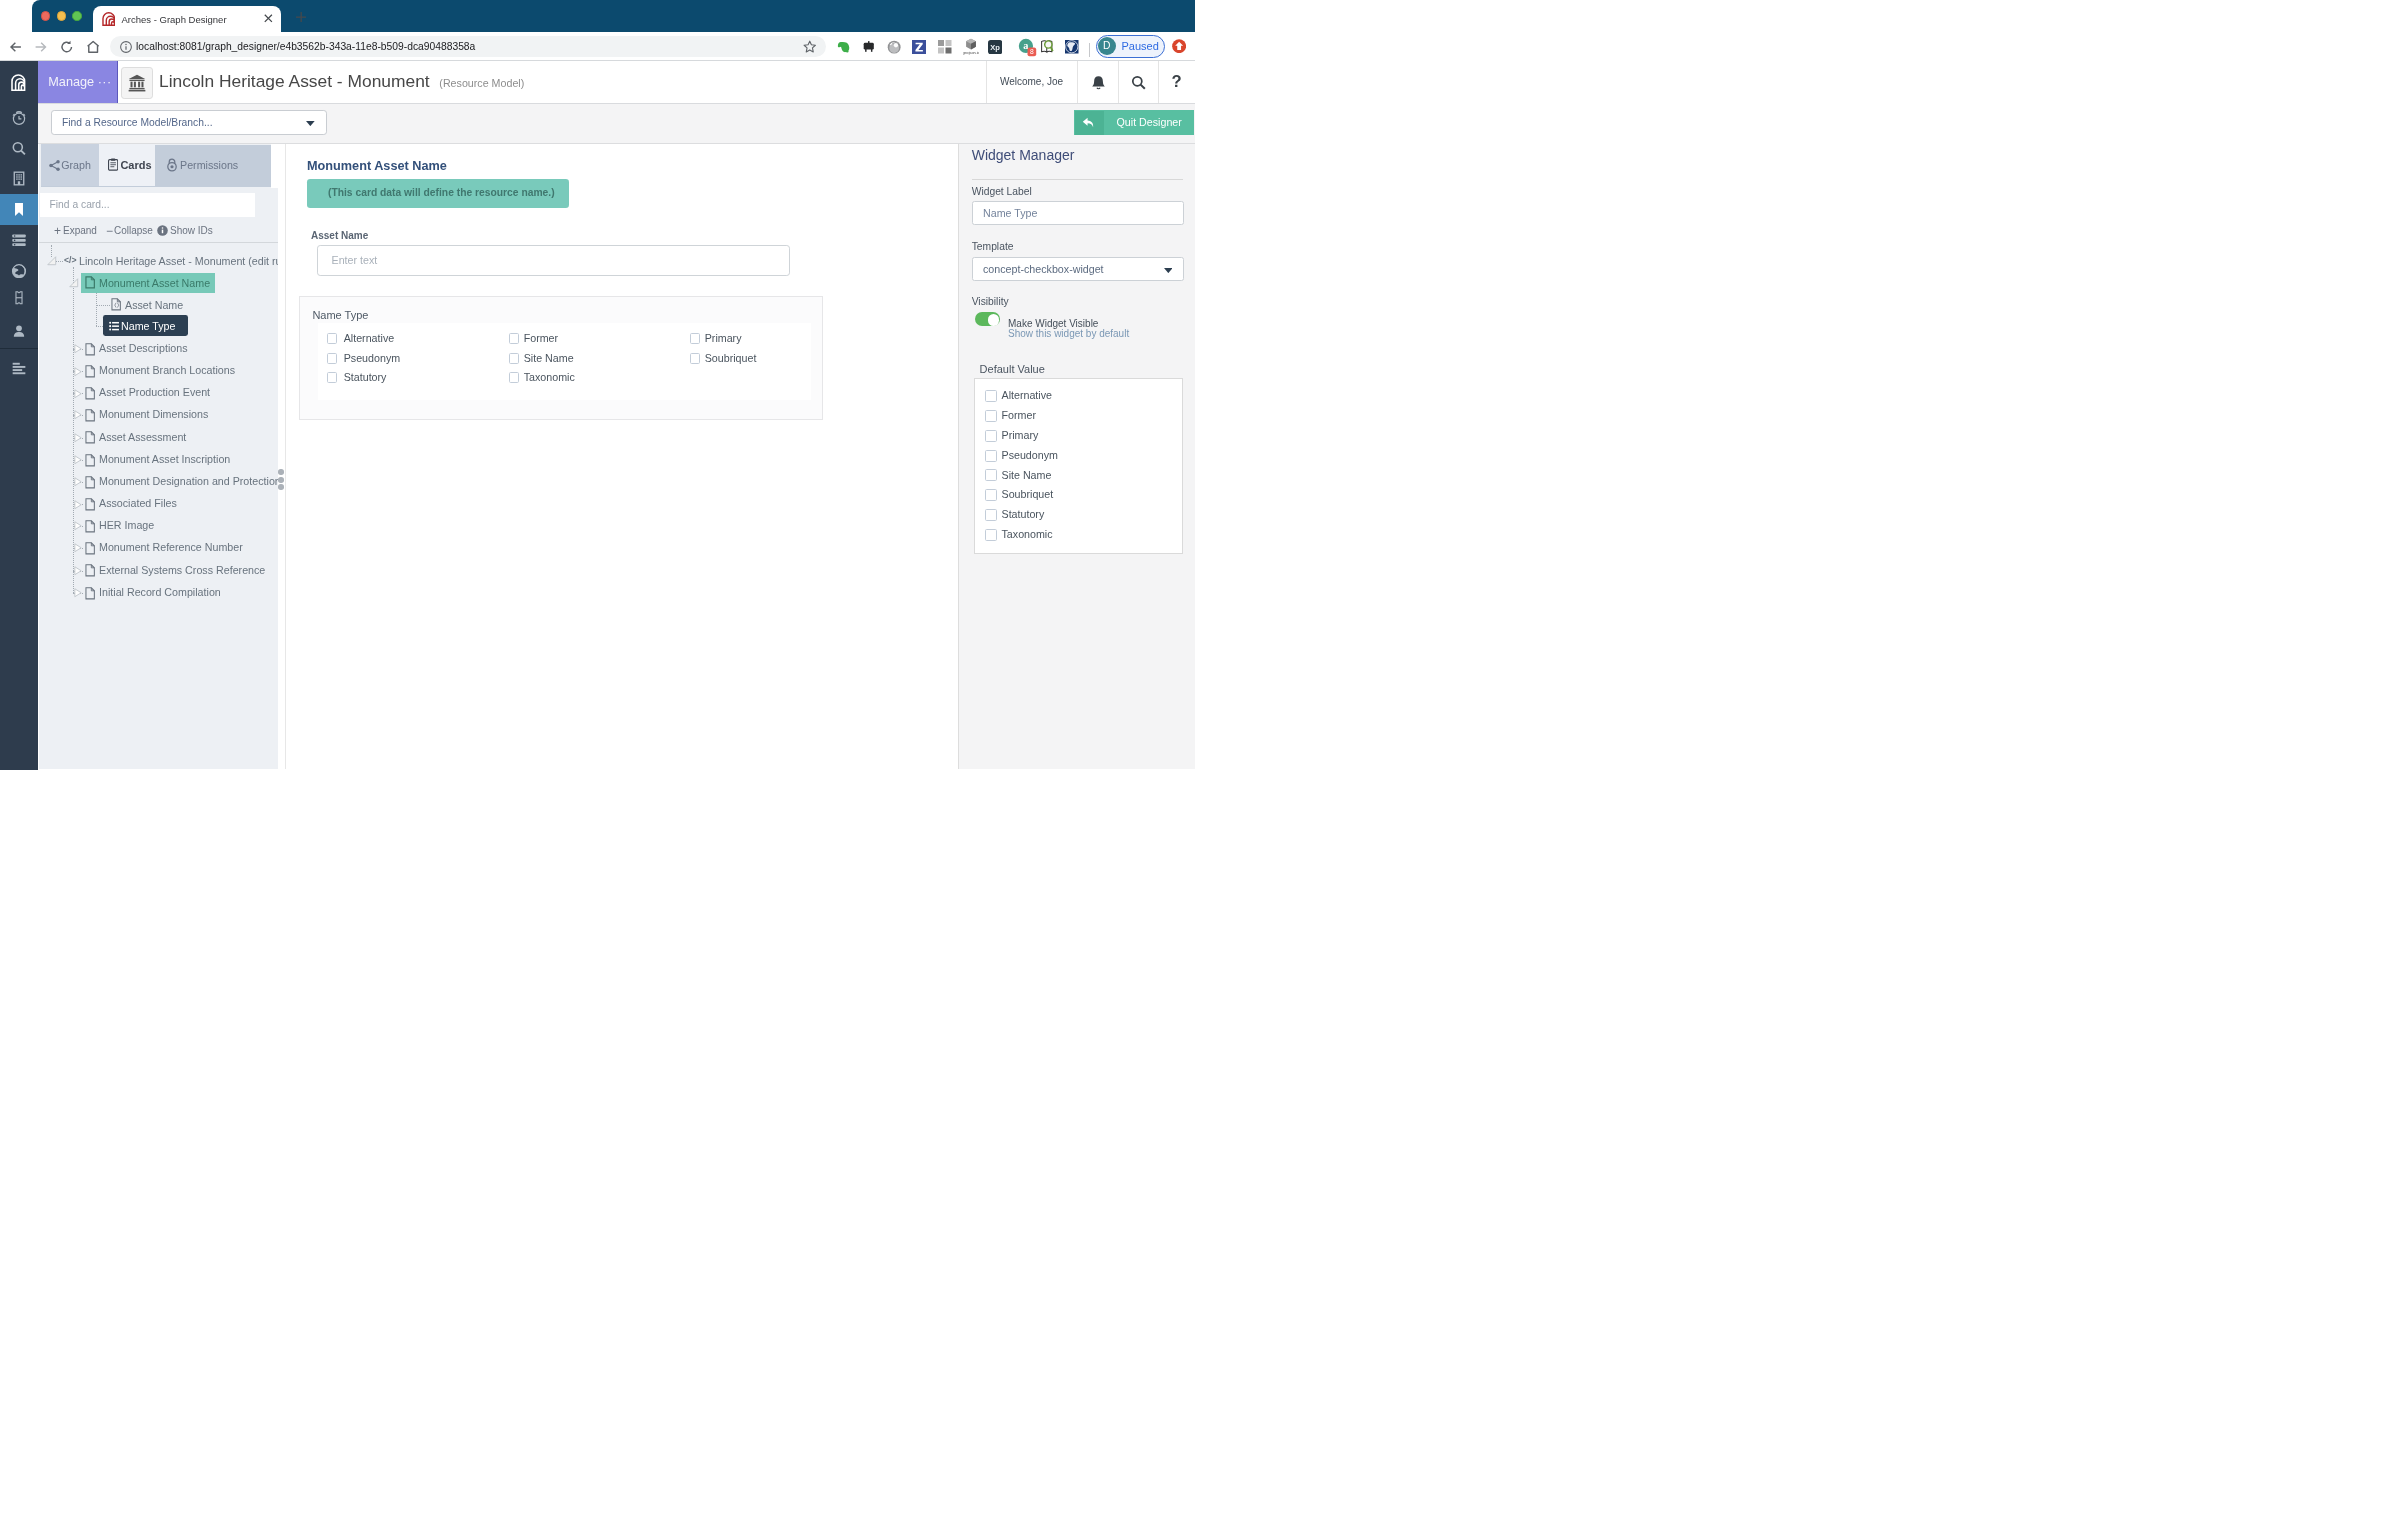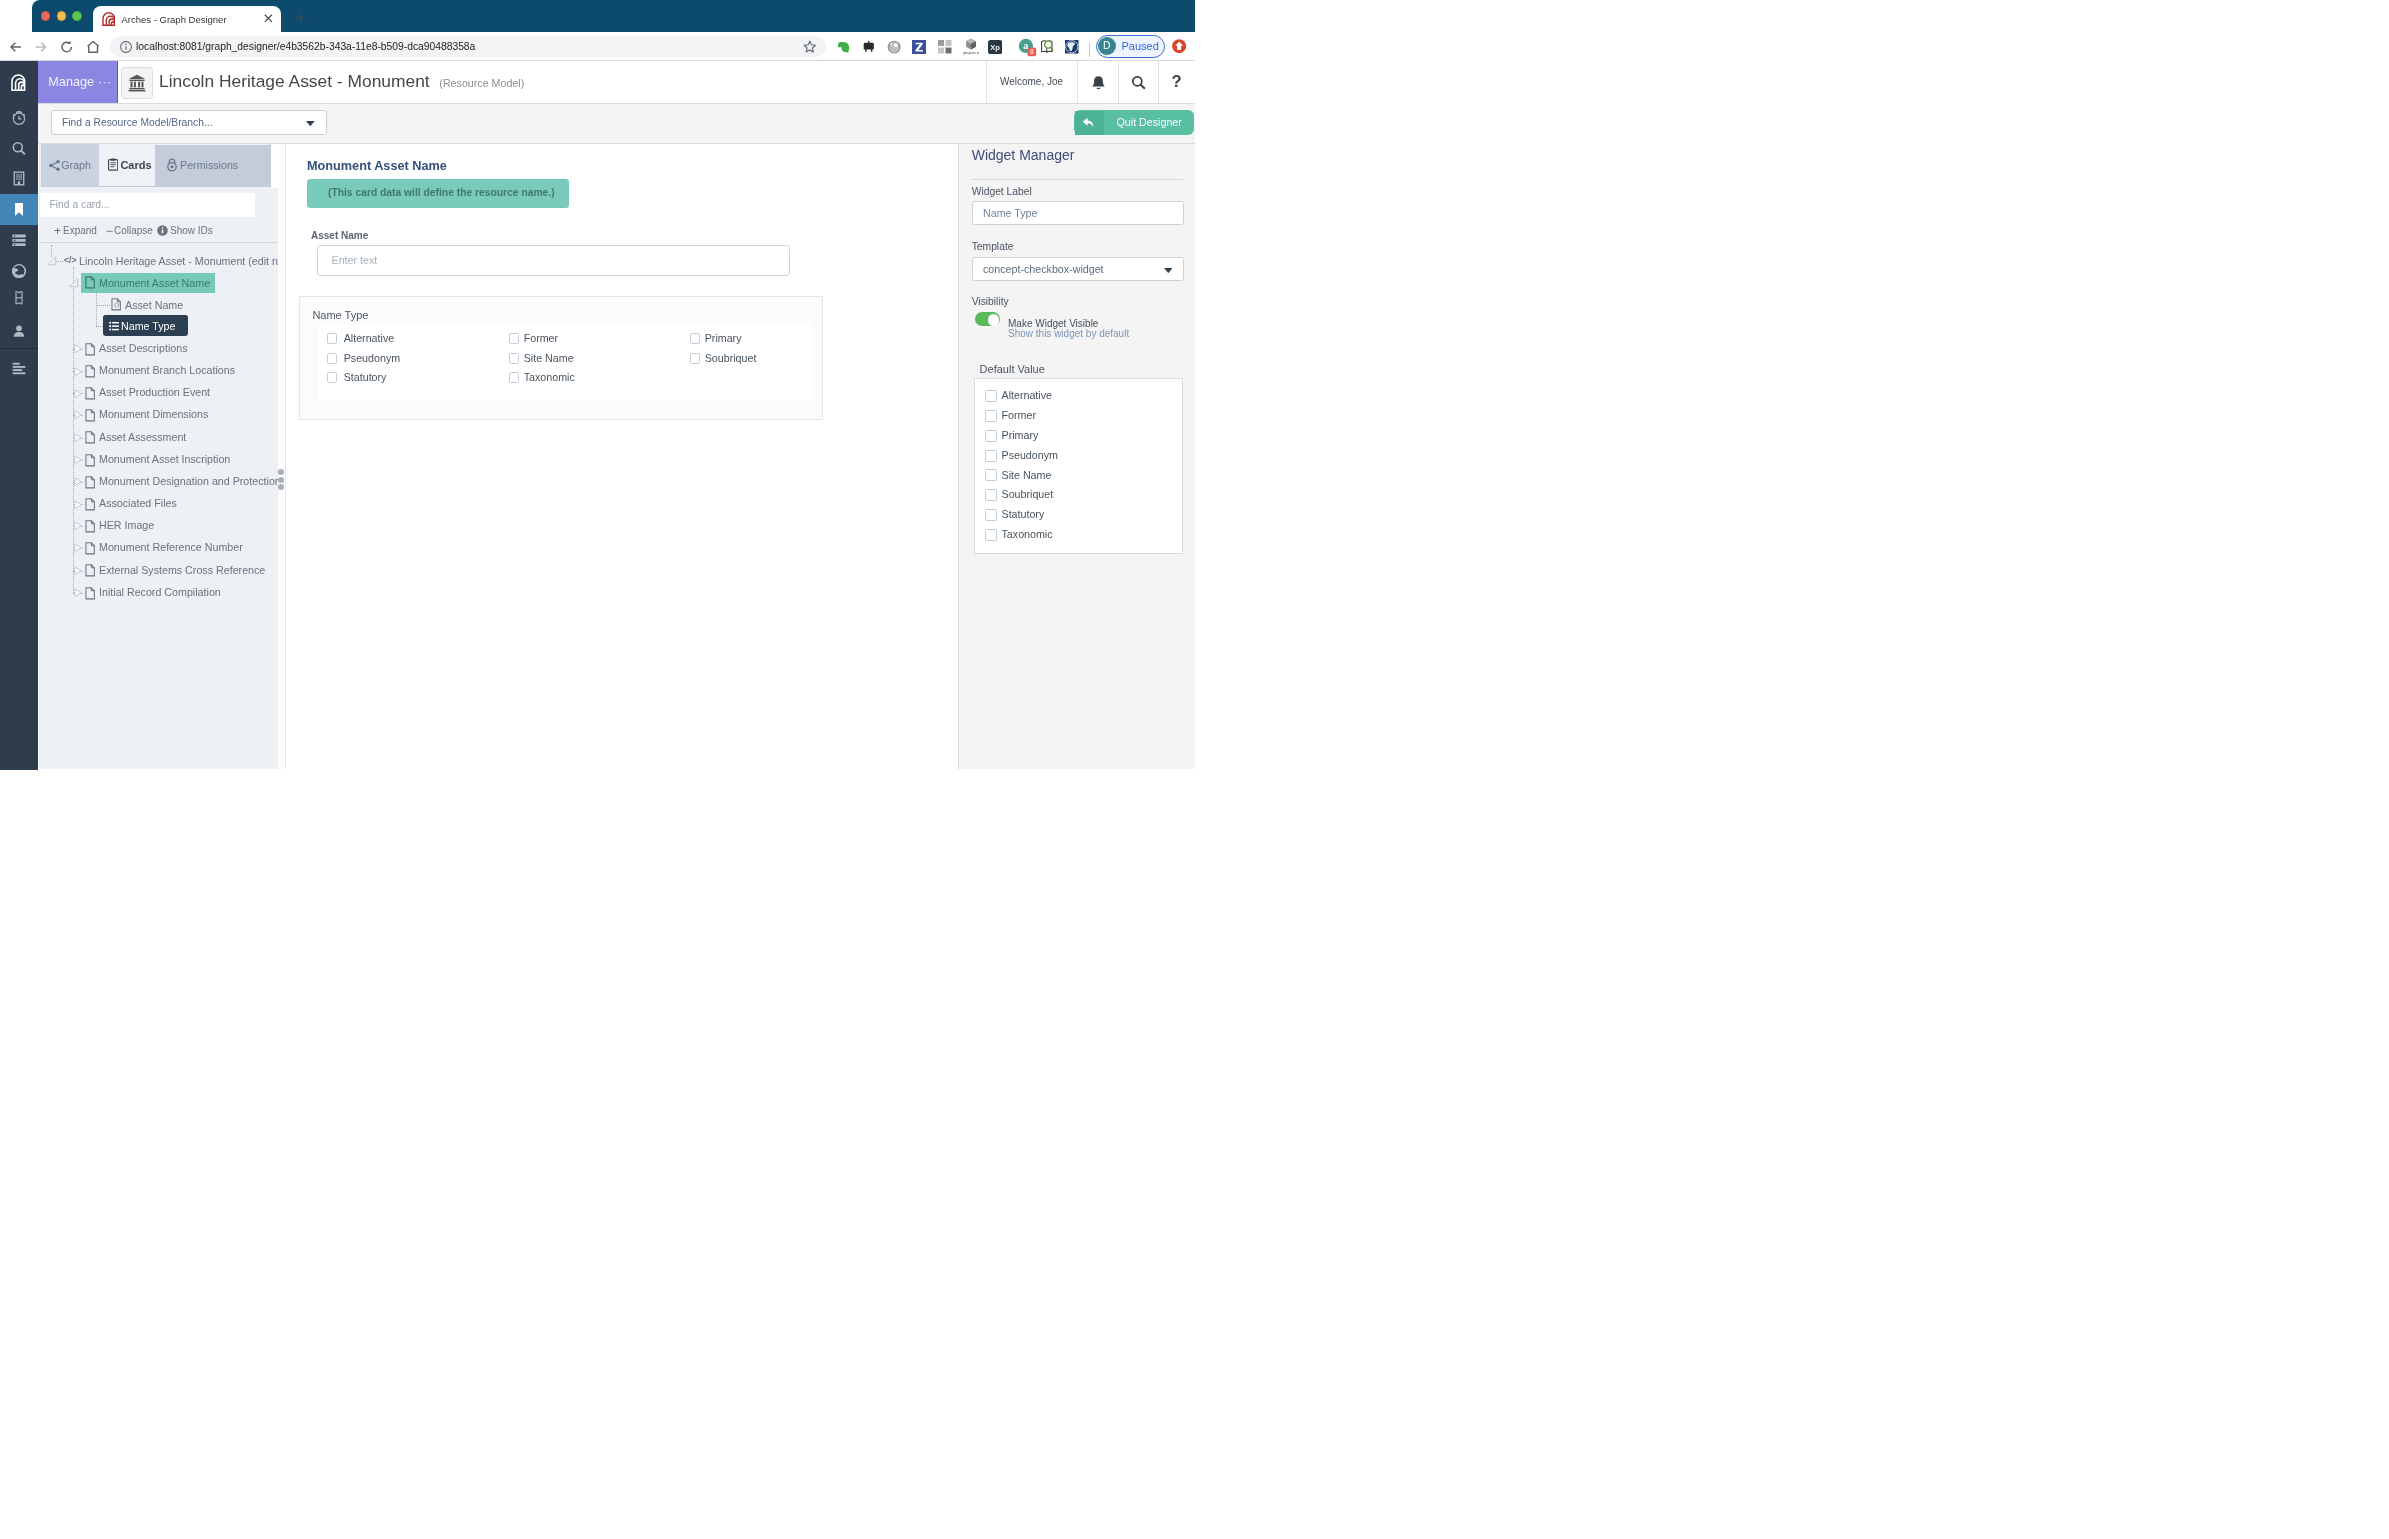--- a/index.html
+++ b/index.html
@@ -17,21 +17,21 @@
 
 #appheader { position:absolute; left:38px; top:61px; width:1157px; height:43px; background:#fff; border-bottom:0.8px solid #d9dbde; }
 #manage { position:absolute; left:0; top:0; width:80px; height:42px; background:#8a86e2; border-right:1.6px solid #5b58bb; color:#f2f2fa; font-size:12.7px; line-height:42px; padding-left:10.3px; }
 #musbox { position:absolute; left:83px; top:5.5px; width:32px; height:32px; background:#f4f4f4; border:0.8px solid #ddd; border-radius:3.2px; text-align:center; }
 #apptitle { position:absolute; left:121px; top:10.3px; font-size:17.4px; color:#474747; white-space:nowrap; }
 #apptitle small { font-size:10.7px; color:#8d8d8d; font-weight:normal; }
 .hcell { position:absolute; top:0; height:42px; border-left:0.8px solid #e4e4e4; text-align:center; }
 
 #toolbar { position:absolute; left:38px; top:104px; width:1157px; height:40px; background:#f4f4f5; border-bottom:0.8px solid #dcdddf; }
 #findselect { position:absolute; left:12.7px; top:6.3px; width:276px; height:24.5px; background:#fff; border:0.8px solid #c9cdd2; border-radius:3.2px; font-size:10.3px; color:#54678a; line-height:23px; padding-left:10.3px; }
-#quit { position:absolute; right:0.8px; top:6.3px; width:120px; height:25px; background:#58bfa1; color:#fff; font-size:10.7px;border-radius:6px; }
+#quit { position:absolute; right:0.8px; top:6.3px; width:120px; height:25px; background:#58bfa1; color:#fff; font-size:10.7px; }
 #quitsq { position:absolute; left:0.8px; top:0.8px; width:29px; height:24px; background:#4cb394; text-align:center; }
 #quittxt { position:absolute; left:30px; right:0; top:0; height:25px; line-height:24.5px; text-align:center; }
 
 #sidebar { position:absolute; left:0; top:61px; width:38px; height:709px; background:#2e3c4d; }
 .sico { position:absolute; left:0; width:38px; text-align:center; color:#aeb9c4; }
 
 #leftpanel { position:absolute; left:38px; top:144px; width:240px; height:625px; background:#edf0f4; border-left:0.8px solid #fff; }
 #tabs { position:absolute; left:1.6px; top:0.8px; height:42px; width:230px; background:#c3cdda; }
 .ltab { position:absolute; top:0; height:42px; font-size:10.7px; color:#6b7689; line-height:42px; white-space:nowrap; }
 #searchcard { position:absolute; left:1px; top:49px; width:215px; height:24px; background:#fff; font-size:10.3px; color:#9aa2ac; line-height:24px; padding-left:9.5px; }

